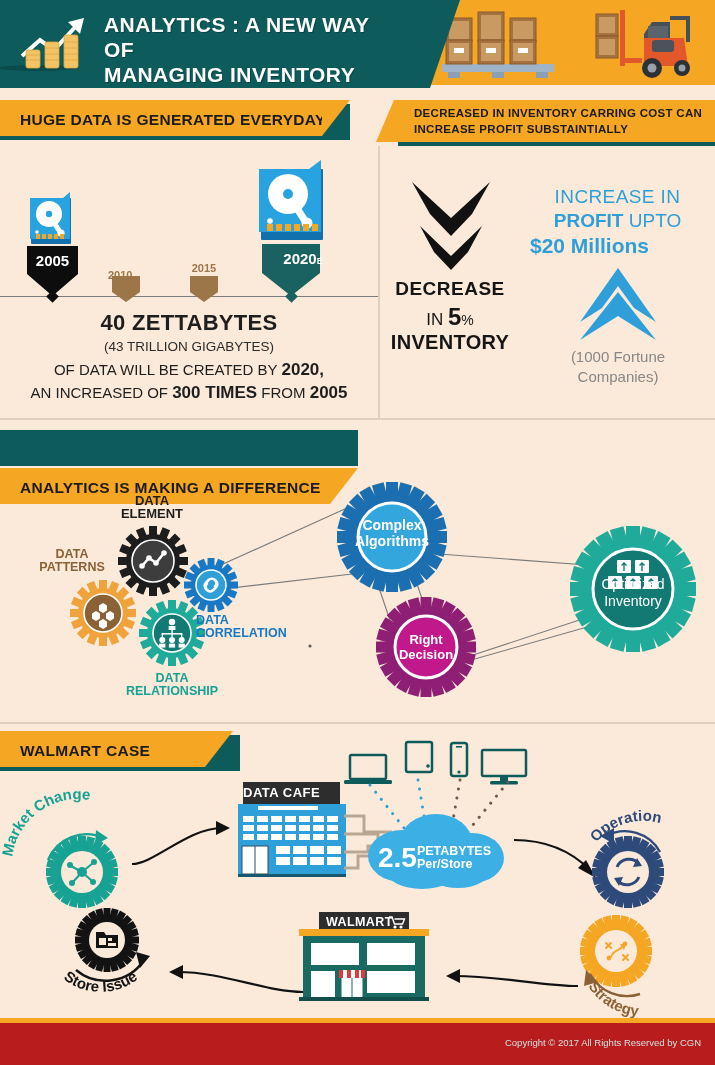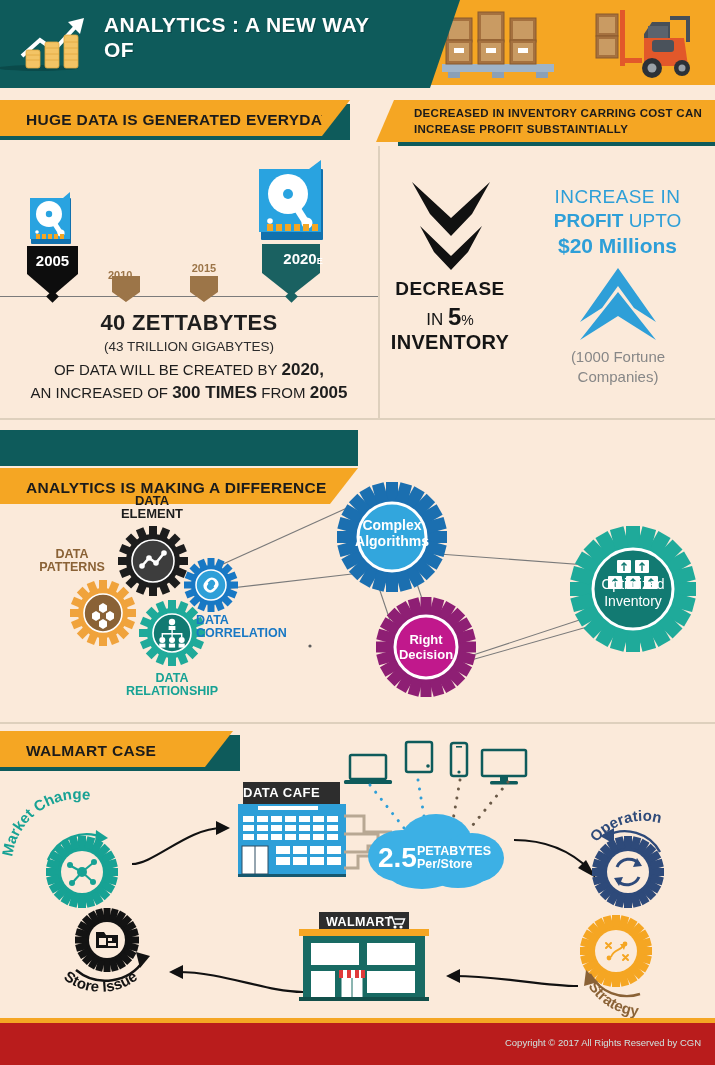--- a/index.html
+++ b/index.html
@@ -18,21 +18,21 @@
   .header-teal{position:absolute;left:0;top:0;width:430px;height:88px;background:#0e5b5b;}
   .header-teal:after{content:"";position:absolute;right:-30px;top:0;border-top:88px solid #0e5b5b;border-right:30px solid transparent;}
   .header-teal-notch{position:absolute;left:400px;top:79px;width:30px;height:9px;background:#0e5b5b;}
   .header-title{position:absolute;left:104px;top:12px;width:300px;color:#ffffff;
     font-size:21px;font-weight:bold;line-height:25px;letter-spacing:0.4px;
     text-shadow:1px 1px 0 #0a4545;}
   .logo{position:absolute;left:18px;top:14px;width:74px;height:58px;}
 
   
   .banner{position:absolute;height:36px;background:#f5a623;box-sizing:border-box;}
-  .banner .txt{position:absolute;left:26px;top:0;height:40px;display:flex;align-items:center;
+  .banner .txt{position:absolute;left:20px;top:0;height:40px;display:flex;align-items:center;
     color:#1b1b1b;font-size:15.5px;font-weight:bold;letter-spacing:0.3px;white-space:nowrap;}
   .banner.two-line{height:42px;}
   .banner.two-line .txt{height:42px;line-height:16px;display:block;padding-top:5px;white-space:normal;}
   .bn-tail-r:after{content:"";position:absolute;right:-28px;top:0;
     border-top:36px solid #f5a623;border-right:28px solid transparent;}
   .bn-shadow{position:absolute;background:#0e5b5b;}
 
   
   .stat-line{position:absolute;text-align:center;color:#1e1e1e;}
   .hl{font-weight:bold;}
@@ -128,20 +128,21 @@
           <line x1="27" y1="46" x2="41" y2="46"></line>
         <line x1="46" y1="28" x2="60" y2="28"></line>
           <line x1="46" y1="34" x2="60" y2="34"></line>
         <line x1="46" y1="40" x2="60" y2="40"></line>
           <line x1="46" y1="46" x2="60" y2="46"></line>
       </g>
     </svg>
 
     <div class="header-title">
       <div>ANALYTICS : A NEW WAY OF</div>
+      <div>MANAGING INVENTORY</div>
     </div>
   </div>
 
   <div class="bn-shadow" style="left:0;top:104px;width:350px;height:36px;"></div>
   <div class="banner bn-tail-r" style="left:0;top:100px;width:322px;">
     <span class="txt">HUGE DATA IS GENERATED EVERYDAY</span>
   </div>
 
   <div class="bn-shadow" style="left:398px;top:104px;width:317px;height:42px;"></div>
   <div class="banner two-line" style="left:394px;top:100px;width:321px;">
@@ -246,21 +247,21 @@
     <div style="position:absolute;left:385px;top:278px;width:130px;text-align:center;font-size:19px;font-weight:bold;color:#151515;letter-spacing:0.5px;">DECREASE</div>
     <div style="position:absolute;left:385px;top:303px;width:130px;text-align:center;font-size:17px;color:#151515;">
       <span>IN </span><span style="font-size:24px;font-weight:bold;">5</span><span style="font-size:14px;">%</span>
     </div>
     <div style="position:absolute;left:385px;top:331px;width:130px;text-align:center;font-size:20px;font-weight:bold;color:#151515;letter-spacing:0.3px;">INVENTORY</div>
 
     <div style="position:absolute;left:530px;top:186px;width:175px;text-align:center;font-size:19px;color:#2e9fd8;letter-spacing:0.4px;">INCREASE IN</div>
     <div style="position:absolute;left:530px;top:210px;width:175px;text-align:center;font-size:19px;color:#2e9fd8;">
       <span style="font-weight:bold;">PROFIT</span><span> UPTO</span>
     </div>
-    <div style="position:absolute;left:530px;top:234px;width:175px;text-align:center;font-size:21px;font-weight:bold;color:#2e9fd8;">$20 Millions</div>
+    <div style="position:absolute;left:530px;top:234px;width:175px;text-align:left;font-size:21px;font-weight:bold;color:#2e9fd8;">$20 Millions</div>
 
     <svg style="position:absolute;left:578px;top:268px;" width="80" height="72">
       <path d="M40 0 L78 54 L56 40 L40 18 L24 40 L2 54 Z" fill="#2e9fd8"></path>
       <path d="M40 24 L78 72 L40 48 L2 72 Z" fill="#2e9fd8"></path>
     </svg>
     <div style="position:absolute;left:528px;top:348px;width:180px;text-align:center;font-size:15px;color:#878787;">(1000 Fortune</div>
     <div style="position:absolute;left:528px;top:368px;width:180px;text-align:center;font-size:15px;color:#878787;">Companies)</div>
   </div>
 
   <div class="bn-shadow" style="left:0;top:430px;width:358px;height:36px;"></div>

